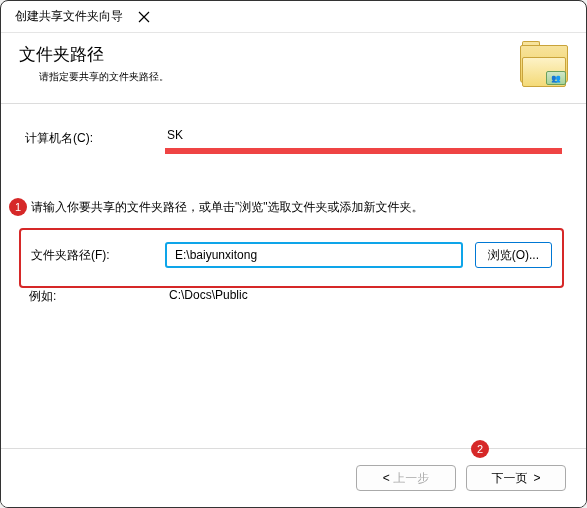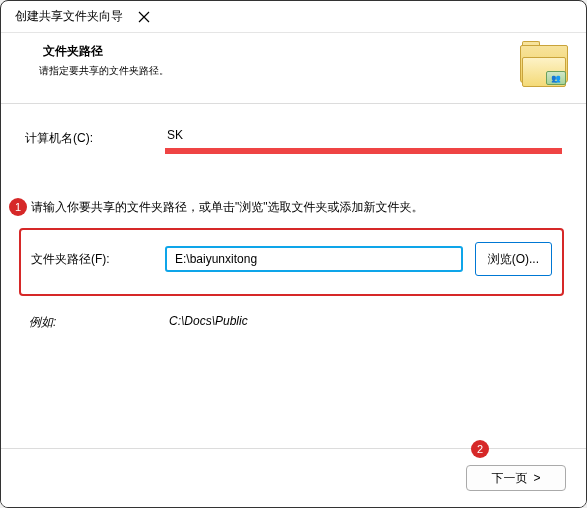--- a/index.html
+++ b/index.html
@@ -19,21 +19,21 @@
       width: 42px; height: 28px; display: flex;
       align-items: center; justify-content: center;
       border-radius: 4px; cursor: pointer;
     }
     .close-btn svg { width: 12px; height: 12px; }
     .header-section {
       padding: 10px 18px 16px 18px;
       border-bottom: 1px solid #dcdcdc;
       display: flex; justify-content: space-between; align-items: flex-start;
     }
-    .header-text h2 { font-size: 12px; font-weight: bold; margin-bottom: 4px; margin-left: 24px; }
+    .header-text h2 { font-size: 17px; font-weight: normal; margin-bottom: 4px; }
     .header-text p { font-size: 10px; color: #000; text-indent: 20px; }
     .folder-icon {
       width: 48px; height: 42px; position: relative; margin-top: 2px;
     }
     .folder-back {
       position: absolute; top: 0; left: 0; width: 48px; height: 38px;
       background: linear-gradient(#f7e39c, #f0d060);
       border: 1px solid #c9a33a; border-radius: 2px 2px 3px 3px;
     }
     .folder-tab {
@@ -75,26 +75,26 @@
       padding: 12px 10px 18px 10px; margin-left: -6px; margin-right: -2px;
       display: flex; align-items: center; gap: 12px;
     }
     .path-label { width: 122px; font-size: 12px; }
     .path-input {
       flex: 1; height: 26px; border: 2px solid #0ea5e9;
       border-radius: 3px; padding: 0 8px; font-size: 12px;
       font-family: inherit; outline: none;
     }
     .browse-btn {
-      height: 34px; padding: 0 12px; border: 1px solid #0078d4;
+      height: 26px; padding: 0 12px; border: 1px solid #0078d4;
       background: #fff; color: #000; border-radius: 3px;
       font-size: 12px; cursor: pointer; font-family: inherit; text-align: center;
     }
     .example-row {
-      display: flex; margin-top: 18px; margin-left: 4px; font-style: italic;
+      display: flex; margin-top: 0; margin-left: 4px;
     }
     .example-label { width: 140px; font-size: 12px; }
     .example-value { font-size: 12px; }
     .footer {
       position: absolute; bottom: 0; left: 0; right: 0;
       border-top: 1px solid #dcdcdc; padding: 16px 20px;
       display: flex; justify-content: flex-end; gap: 10px;
       background: #fff;
     }
     .nav-btn {
@@ -162,18 +162,21 @@
     <div class="example-row">
       <div class="example-label">例如:</div>
       <div class="example-value">C:\Docs\Public</div>
     </div>
   </div>
 
   <div class="watermark">自由互联</div>
 
   <div class="footer">
     <button class="nav-btn">
+      <span>&lt; <span style="opacity:.35">上一步</span></span>
+    </button>
+    <button class="nav-btn">
       <div class="badge-2">2</div>
       <span>下一页</span>
       <span style="margin-left:6px;">&gt;</span>
     </button>
   </div>
 </div>
 
 </body></html>

